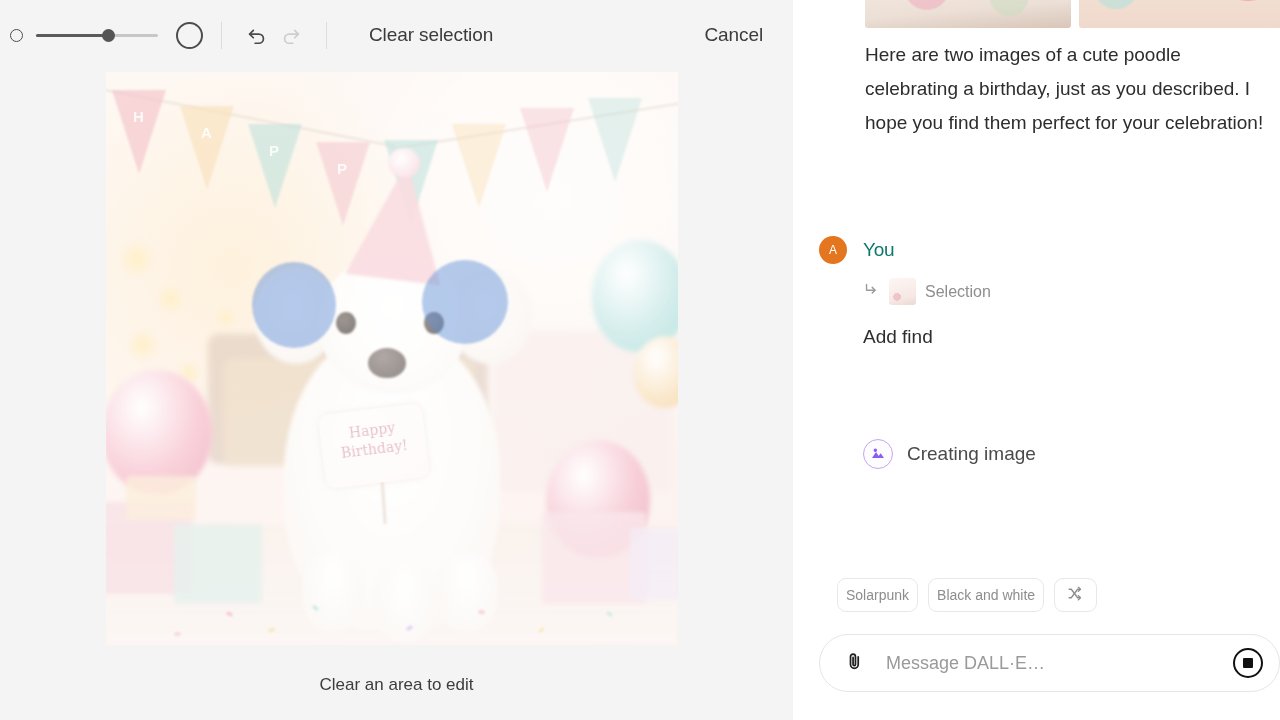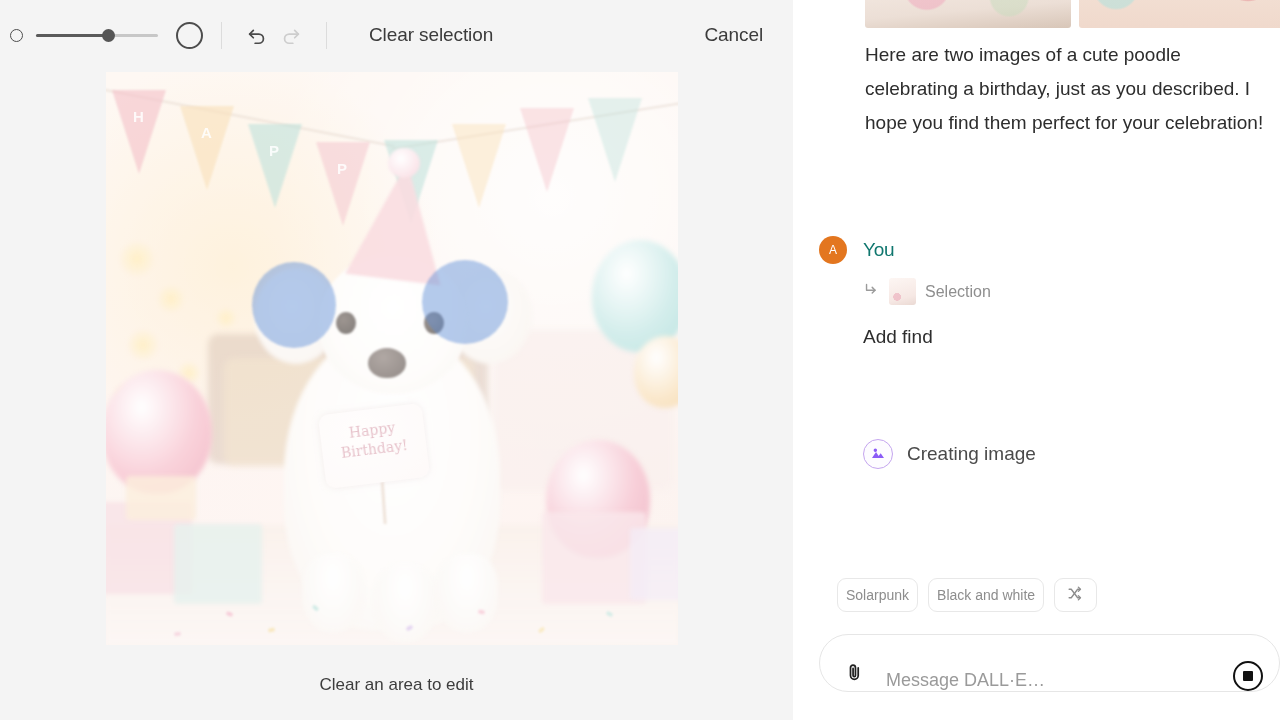--- a/index.html
+++ b/index.html
@@ -485,21 +485,21 @@
   
   .composer {
     position: absolute;
     left: 819px; top: 634px;
     width: 461px;
     height: 58px;
     border: 1px solid #e6e6e6;
     border-radius: 29px;
     background: #ffffff;
     display: flex;
-    align-items: flex-end;
+    align-items: center;
     box-sizing: border-box;
   }
   .attach-btn {
     width: 34px; height: 34px;
     margin-left: 18px;
     display: flex; align-items: center; justify-content: center;
     background: transparent; border: none; padding: 0;
   }
   .composer-input {
     flex: 1;

